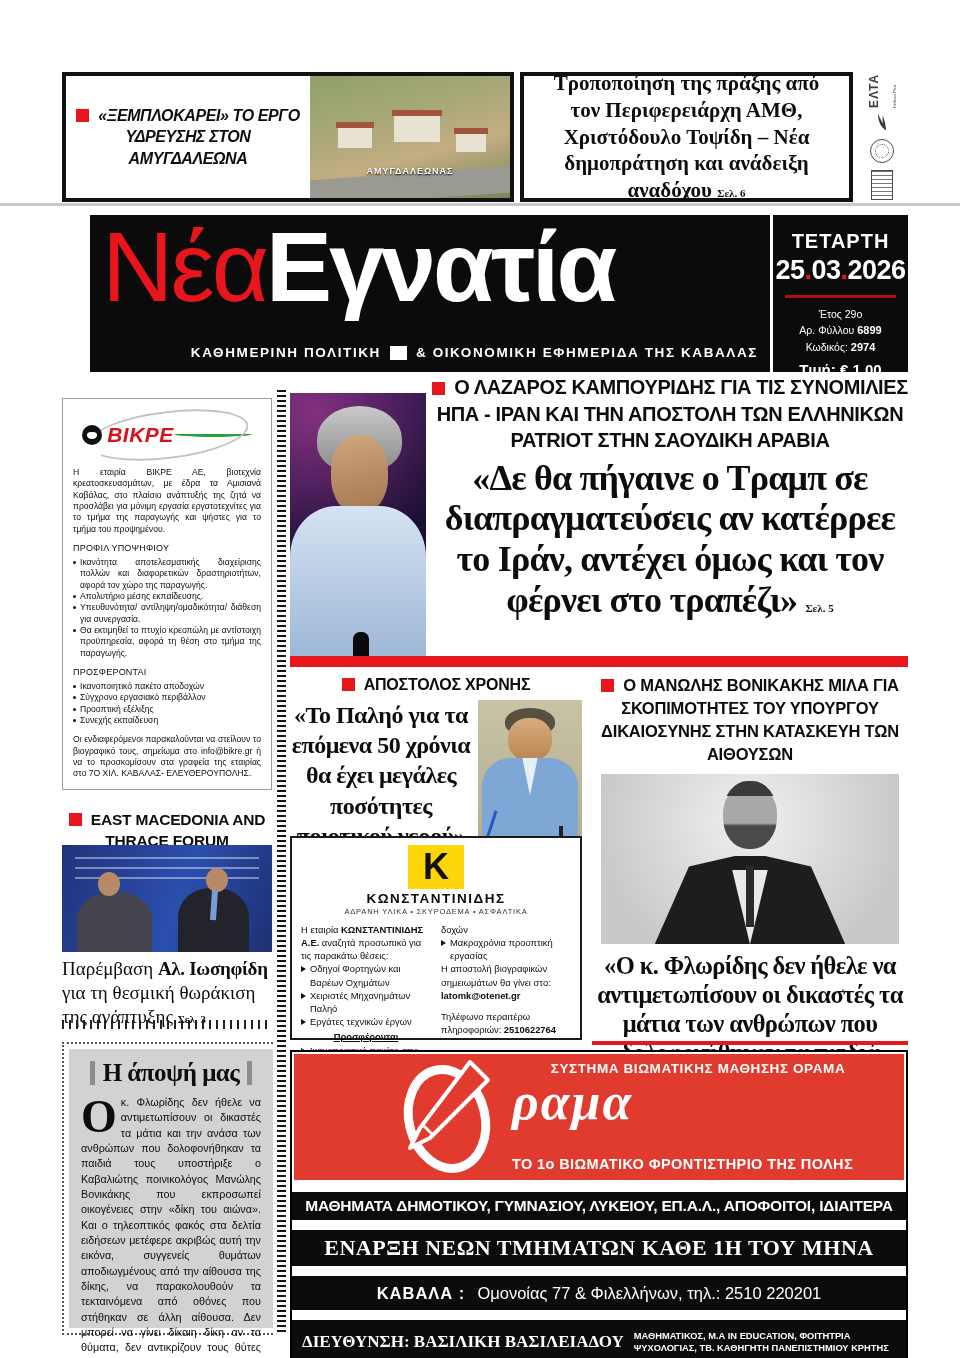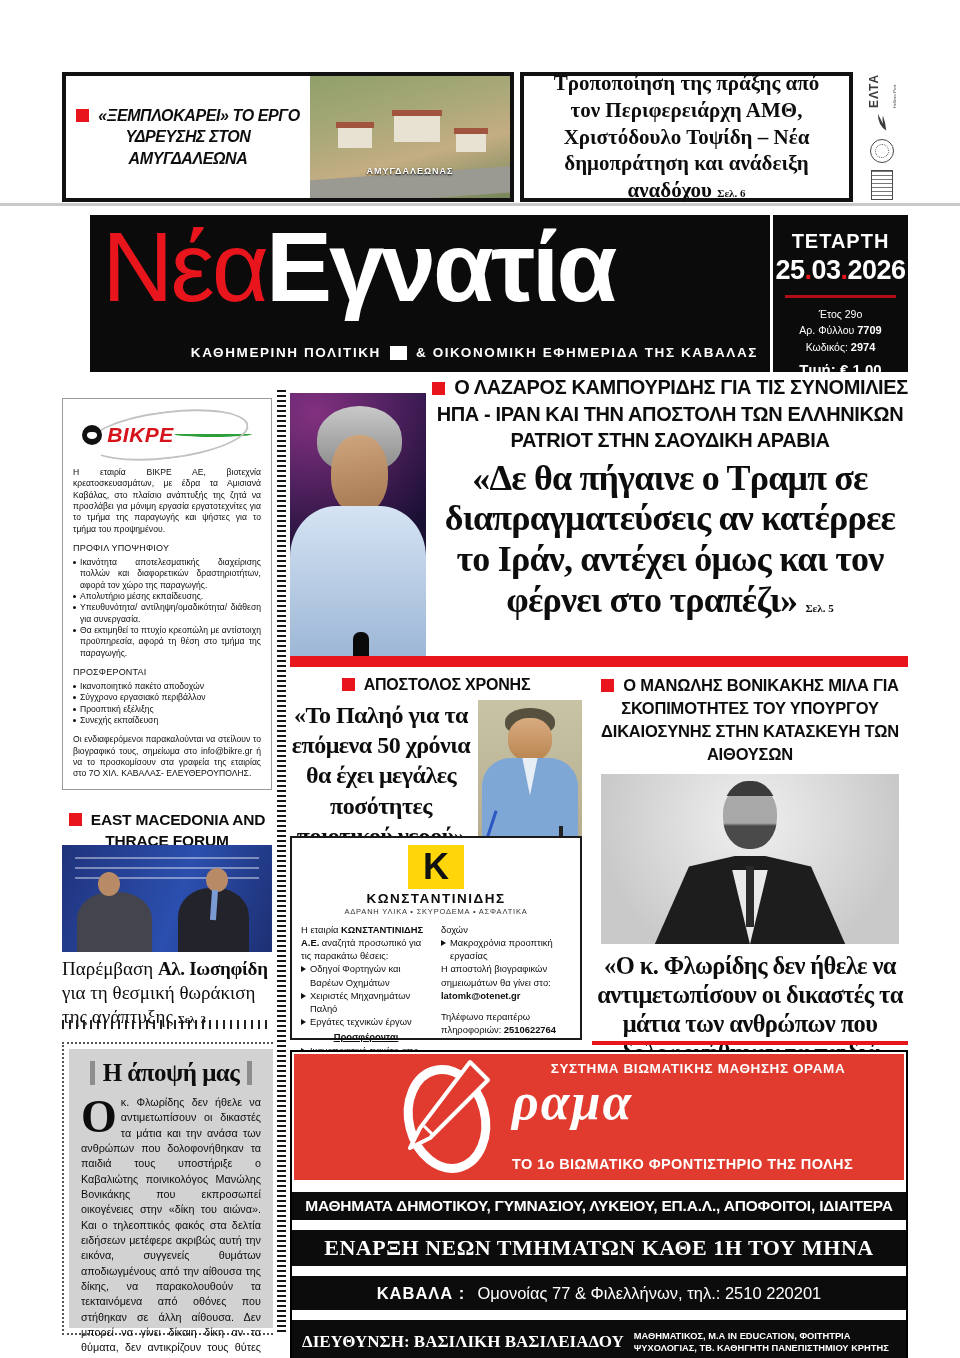--- a/index.html
+++ b/index.html
@@ -248,21 +248,21 @@
   </div>
 
   <div class="abs datebox">
     <div class="db-day">ΤΕΤΑΡΤΗ</div>
     <div class="db-date">
       <span>25</span><span class="db-dot">.</span><span>03</span><span class="db-dot">.</span><span>2026</span>
     </div>
     <div class="db-rule"></div>
     <div class="db-small">
       <div>Έτος  29ο</div>
-      <div><span>Αρ. Φύλλου </span><b>7709</b></div>
+      <div><span>Αρ. Φύλλου </span><b>6899</b></div>
       <div><span>Κωδικός: </span><b>2974</b></div>
     </div>
     <div class="db-price"><span>Τιμή: </span><span>€ 1,00</span></div>
   </div>
 
   <div class="abs bikre">
     <div class="bikre-logo">
       <div class="bikre-row">
         <div class="bikre-bull"></div>
         <div class="bikre-word">ΒΙΚΡΕ</div>

